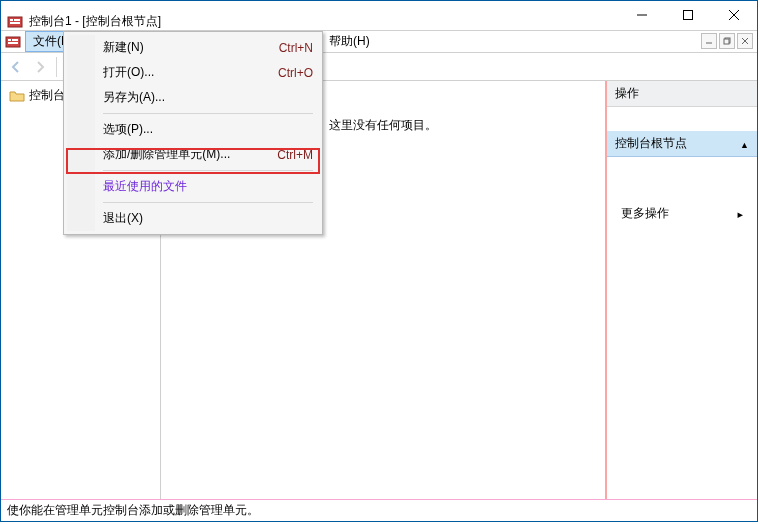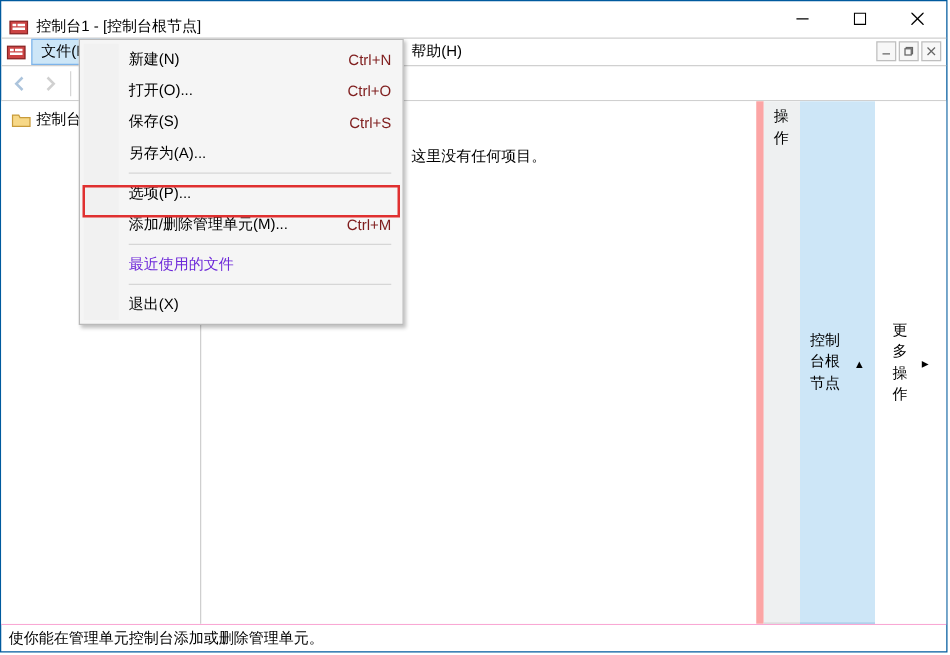--- a/index.html
+++ b/index.html
@@ -84,22 +84,22 @@
   }
   .tree-item {
     display:flex; align-items:center; gap:4px; padding:2px 4px;
   }
   .folder-icon-small { width:16px; height:16px; }
   .center-panel {
     flex:1; display:flex; align-items:flex-start; justify-content:center;
     padding-top:36px; color:#000;
   }
   .right-panel {
-    width:152px; border-left:6px solid #fca5a5;
-    display:flex; 
+    width:152px; border-left:2px solid #fca5a5;
+    display:flex; flex-direction:column;gap:24px;
   }
   .right-header {
     background:#eef0f1; padding:4px 8px; border-bottom:1px solid #d6d6d6; font-weight:normal;
   }
   .right-section-active {
     background:#cde6f7; padding:4px 8px; border-bottom:1px solid #a6c8e6;
     display:flex; align-items:center; justify-content:space-between;
   }
   .right-link {
     padding:24px 14px; display:flex; align-items:center; justify-content:space-between;
@@ -279,24 +279,20 @@
       <div class="dd-iconbar"></div>
       <div class="dd-item">
         <span class="label">新建(N)</span>
         <span class="shortcut">Ctrl+N</span>
       </div>
       <div class="dd-item">
         <span class="label">打开(O)...</span>
         <span class="shortcut">Ctrl+O</span>
       </div>
       <div class="dd-item">
-        <span class="label">保存(S)</span>
-        <span class="shortcut">Ctrl+S</span>
-      </div>
-      <div class="dd-item">
         <span class="label">另存为(A)...</span>
         <span class="shortcut"></span>
       </div>
       <div class="dd-sep"></div>
       <div class="dd-item">
         <span class="label">选项(P)...</span>
         <span class="shortcut"></span>
       </div>
       <div class="dd-item highlight">
         <span class="label">添加/删除管理单元(M)...</span>

